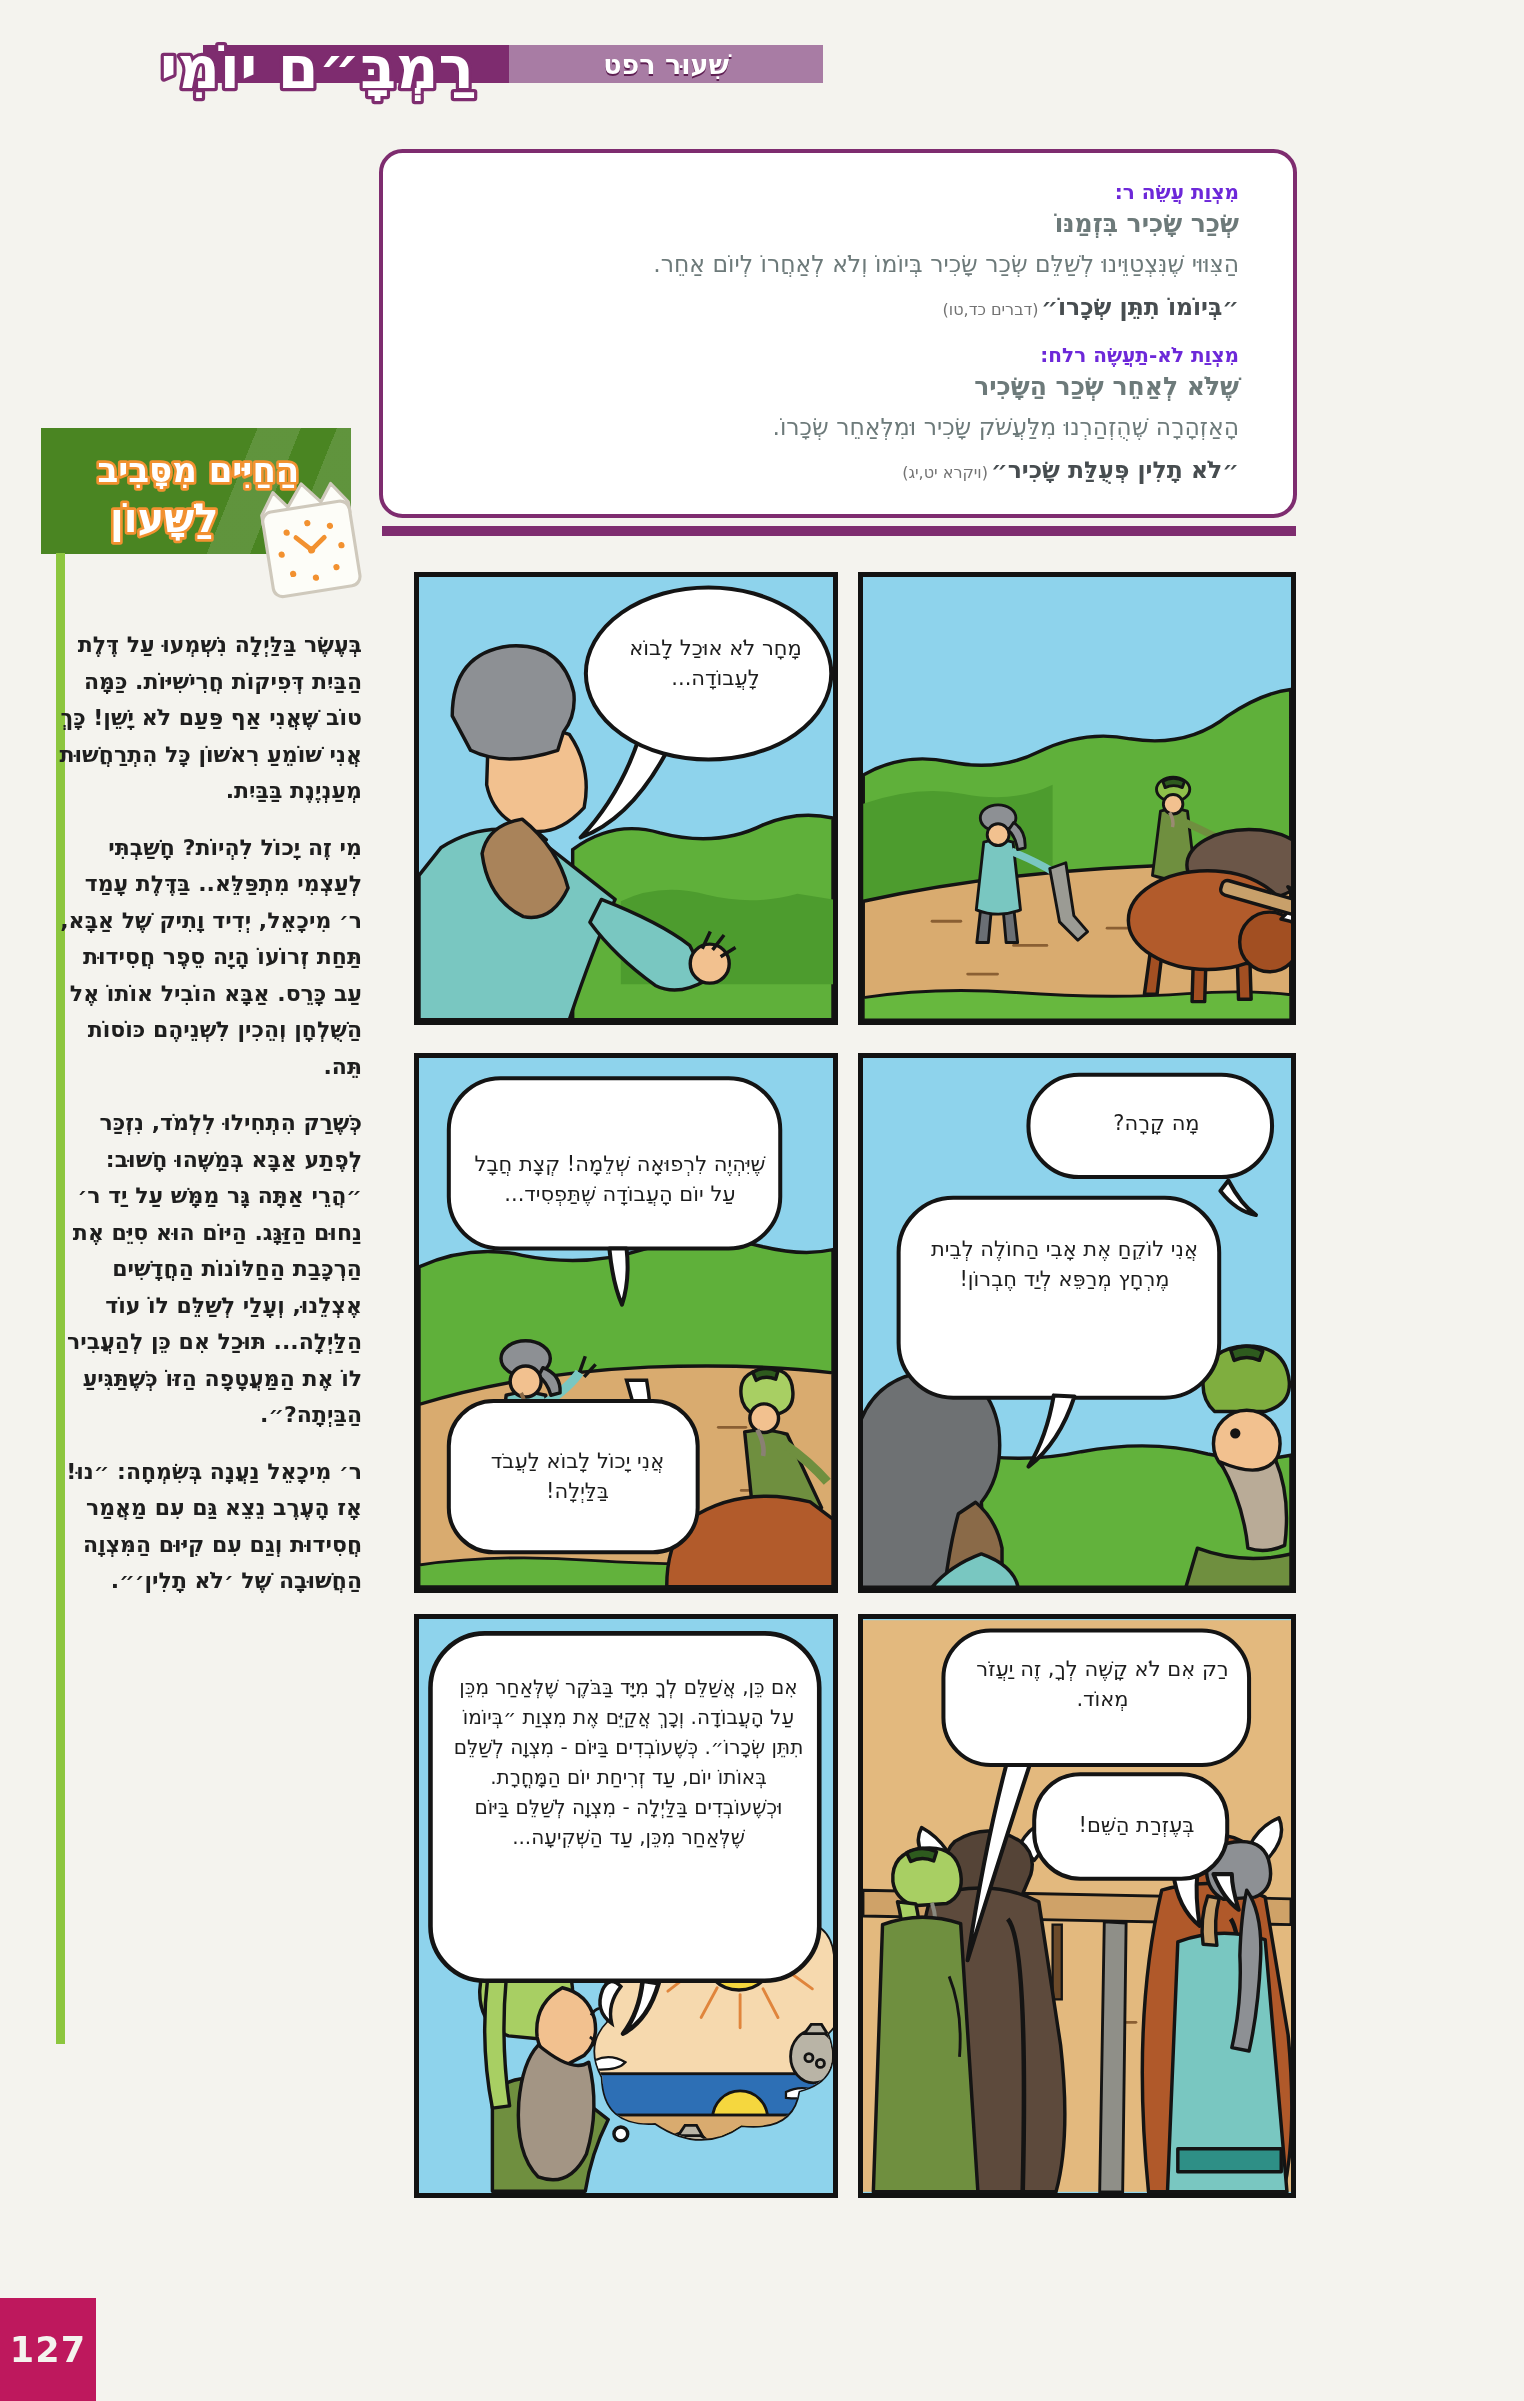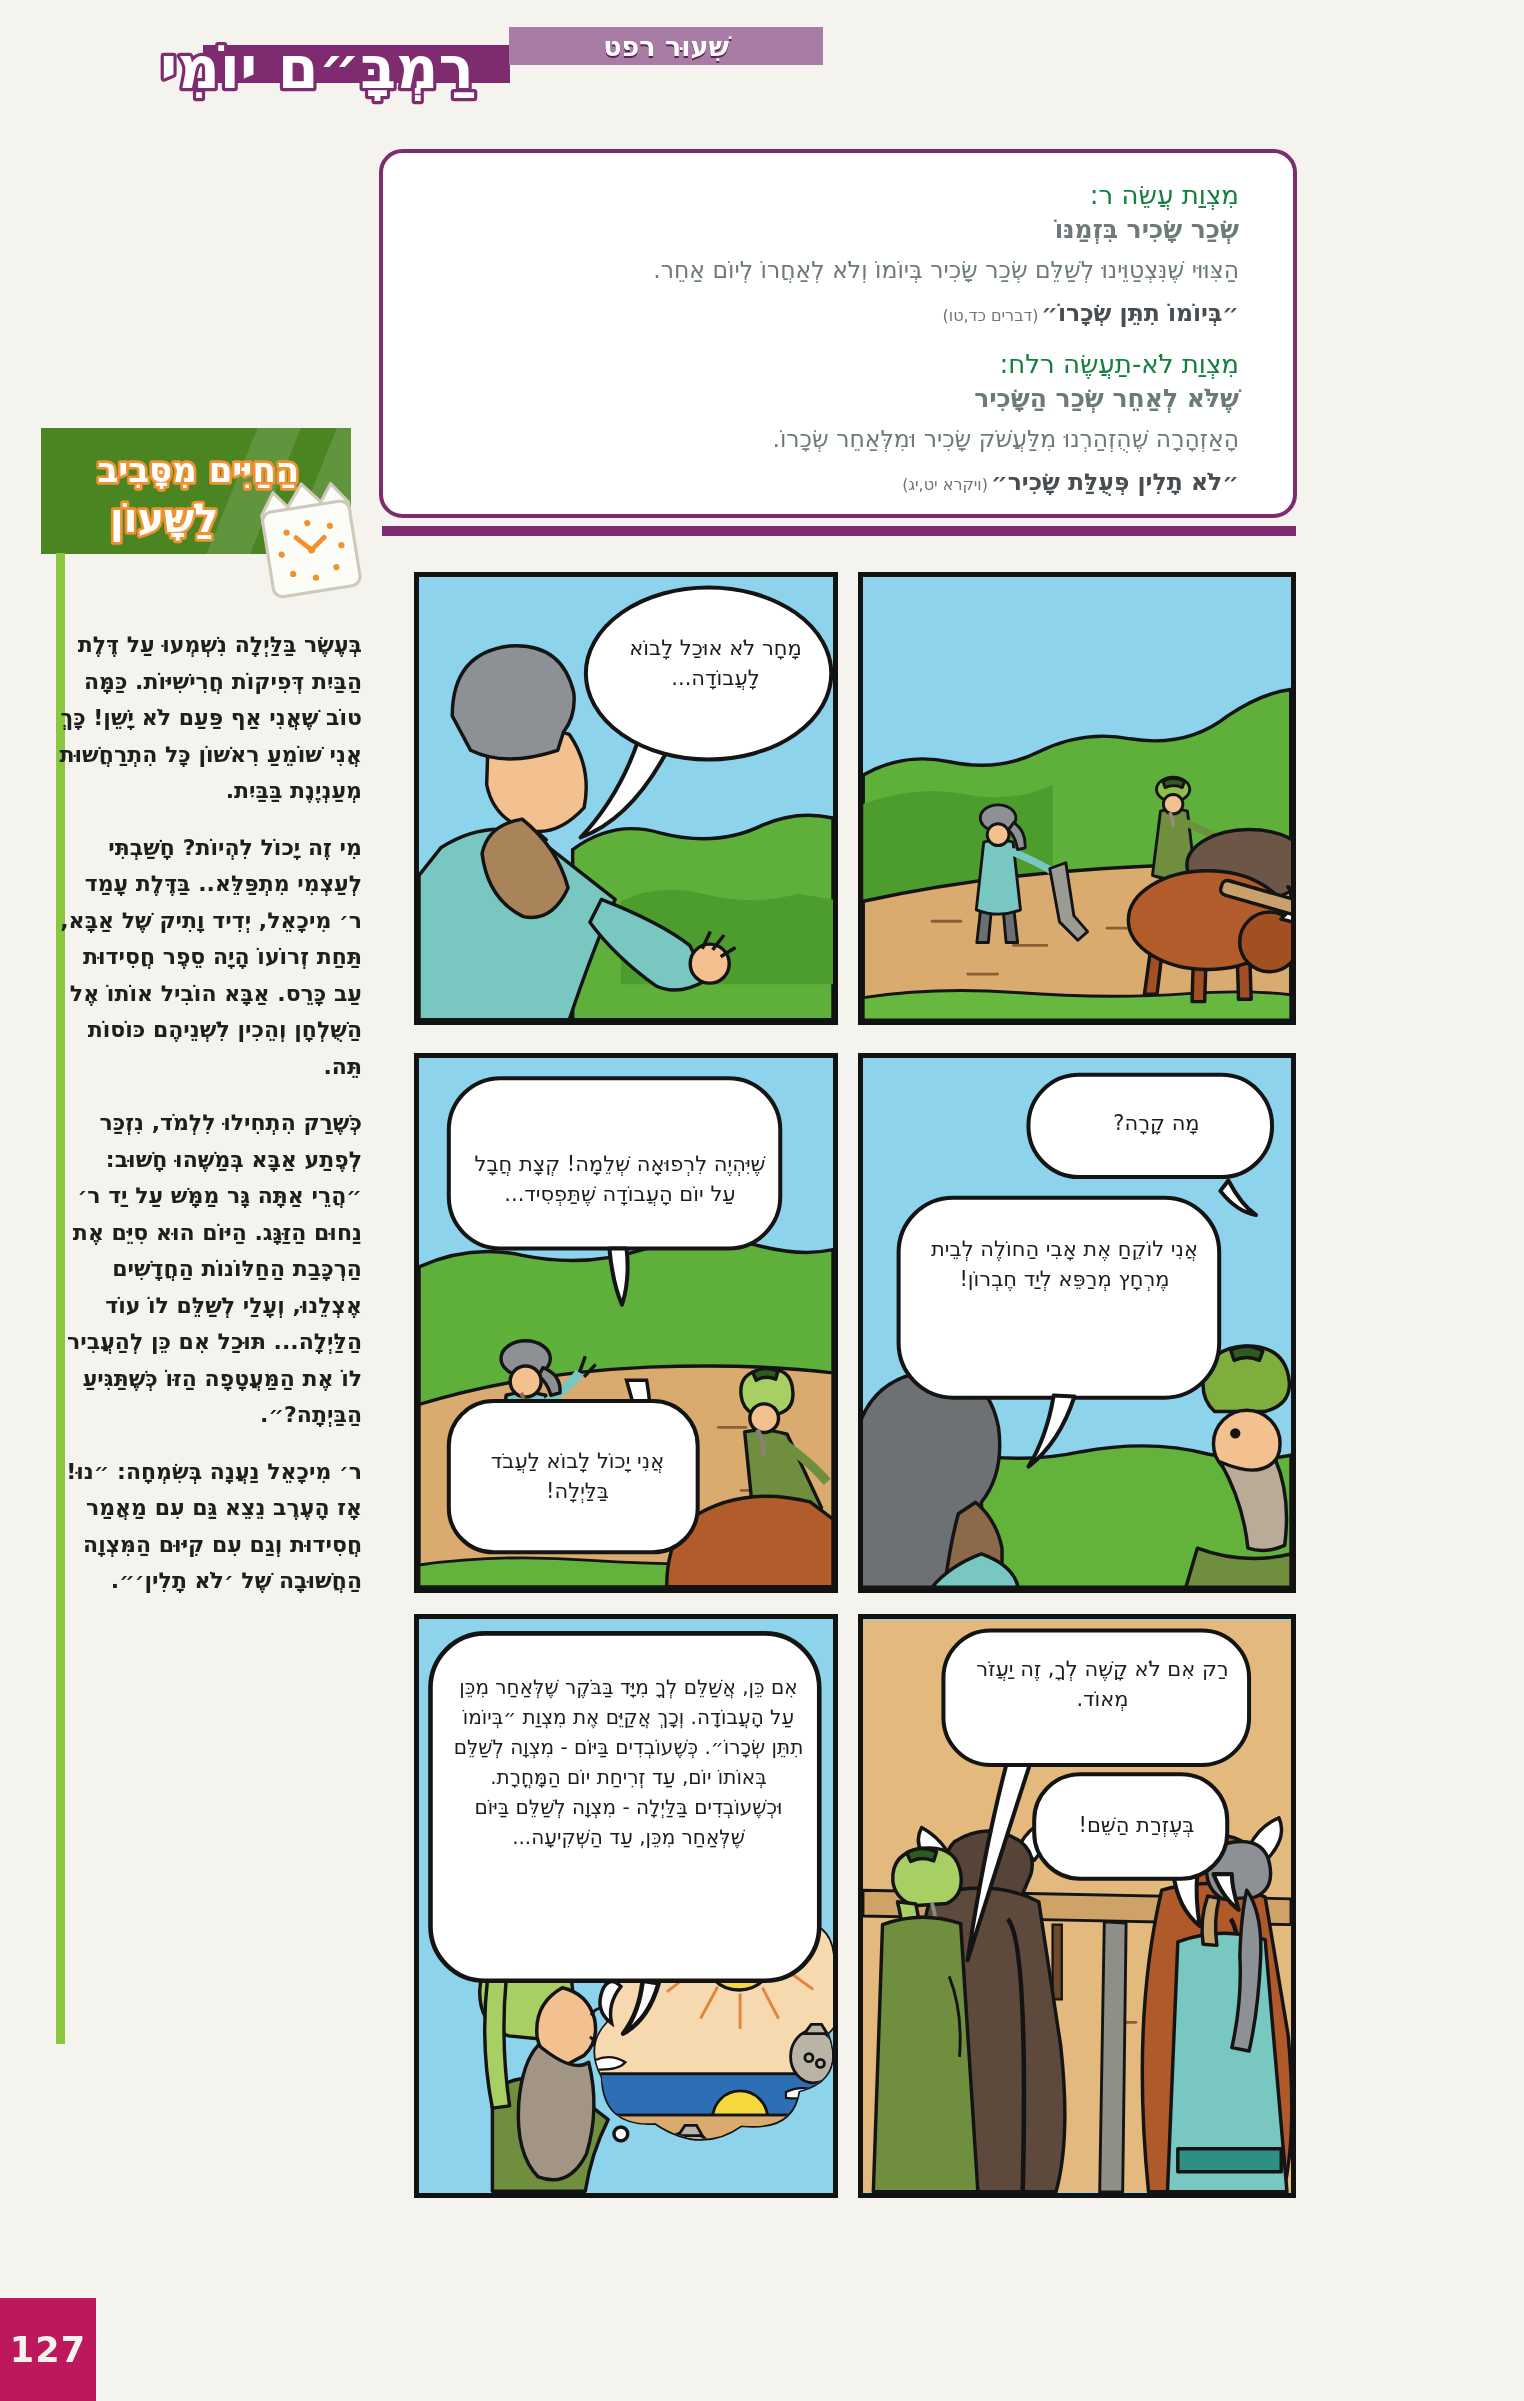--- a/index.html
+++ b/index.html
@@ -4,30 +4,30 @@
 <style>
   html,body{margin:0;padding:0;}
   body{
     width:1525px;height:2401px;position:relative;overflow:hidden;
     background:#f4f3ee;
     font-family:"DejaVu Sans", sans-serif;
   }
   .abs{position:absolute;}
   
   .band-dark{left:203px;top:45px;width:307px;height:38px;background:#7e2c6f;}
-  .band-light{left:509px;top:27px;width:314px;height:38px;background:#a87ca4;
+  .band-light{left:509px;top:45px;width:314px;height:38px;background:#a87ca4;
               display:flex;align-items:center;justify-content:center;}
   .lesson-label{color:#ffffff;font-weight:bold;font-size:27px;direction:rtl;
                 text-shadow:0 1.8px 0 #5e1f52;}
   .title-svg{left:88px;top:16.4px;width:458px;height:100px;}
   
   .mbox{left:379px;top:149px;width:918px;height:369px;background:#ffffff;
         border:4.7px solid #7e2c6f;border-radius:23.5px;box-sizing:border-box;
         direction:rtl;text-align:right;padding:27px 54px 0 35px;}
-  .m-head{color:#15803d;font-weight:normal;font-size:26px;margin:0 0 4.7px 0;}
+  .m-head{color:#6d28d9;font-weight:bold;font-size:20px;margin:0 0 4.7px 0;}
   .m-sub{color:#6d7a7a;font-weight:bold;font-size:25px;margin:0 0 11.7px 0;}
   .m-body{color:#6d7a7a;font-size:23.5px;margin:0 0 13px 0;line-height:1.3;}
   .m-quote{margin:0 0 22px 0;}
   .m-quote .q{color:#474d50;font-weight:bold;font-size:23.5px;}
   .m-quote .src{color:#737373;font-size:16px;}
   .purple-rule{left:382px;top:526px;width:914px;height:10px;background:#7e2c6f;}
   
   .side-head{left:41px;top:428px;width:310px;height:126px;background:#4a8522;
      background-image:linear-gradient(112deg, transparent 0 60%, rgba(255,255,255,.12) 60% 72%,
         transparent 72% 82%, rgba(255,255,255,.12) 82%);}

